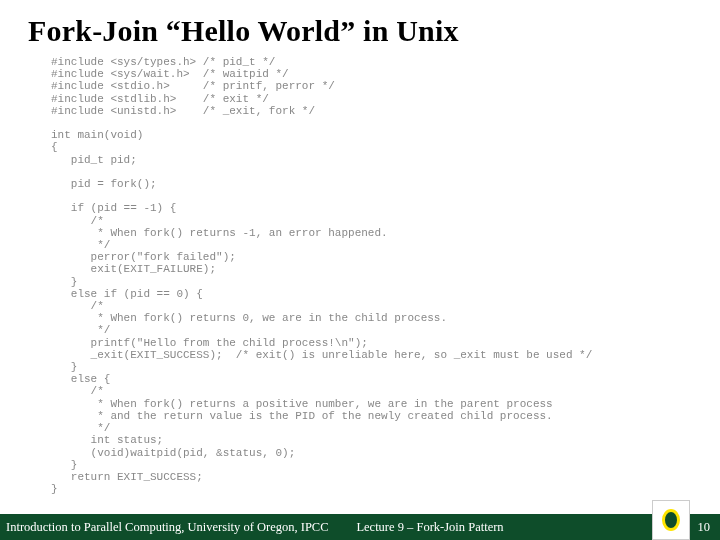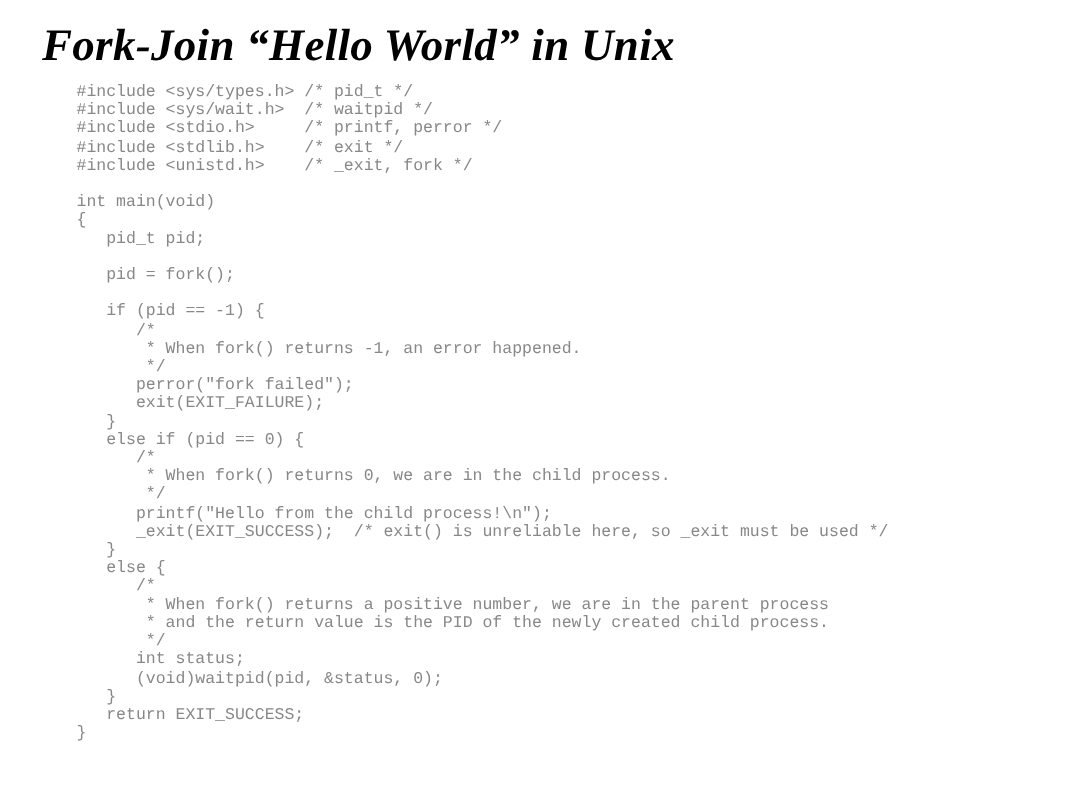--- a/index.html
+++ b/index.html
@@ -13,21 +13,20 @@
   }
   .slide {
     width: 720px;
     height: 540px;
     position: relative;
     background: #fff;
   }
   .title {
     font-size: 30px;
     font-weight: bold;
-    font-style: italic;
     padding: 14px 0 0 28px;
     color: #000;
     letter-spacing: 0.2px;
   }
   .code-area {
     padding: 0 0 0 24px;
     margin-top: 8px;
     font-family: "Courier New", monospace;
     font-size: 11px;
     line-height: 12.2px;
@@ -123,14 +122,24 @@
       /*
        * When fork() returns a positive number, we are in the parent process
        * and the return value is the PID of the newly created child process.
        */
       int status;
       (void)waitpid(pid, &amp;status, 0);
    }
    return EXIT_SUCCESS;
 }</div>
 
+  <div class="footer">
+    <div class="left">Introduction to Parallel Computing, University of Oregon, IPCC</div>
+    <div class="center">
+      <span>Lecture 9 – Fork-Join Pattern</span>
+    </div>
+    <div class="logo">
+      <div class="o"></div>
+    </div>
+    <div class="pagenum">10</div>
+  </div>
 
 </div>
 
 </body></html>

